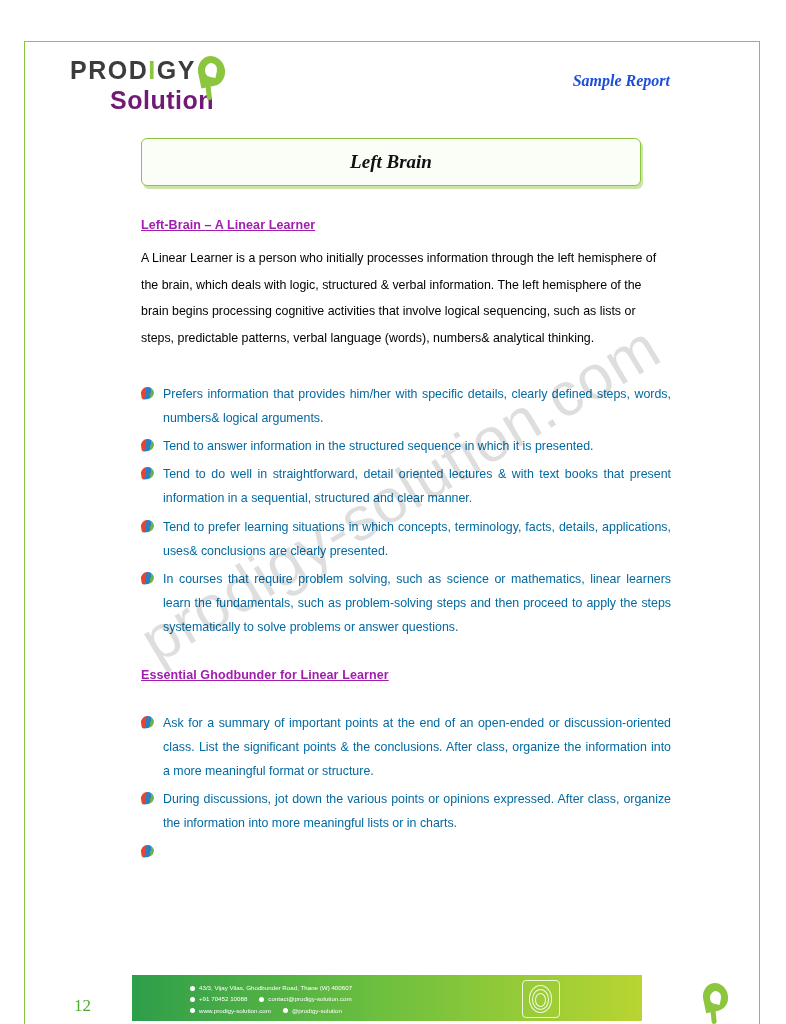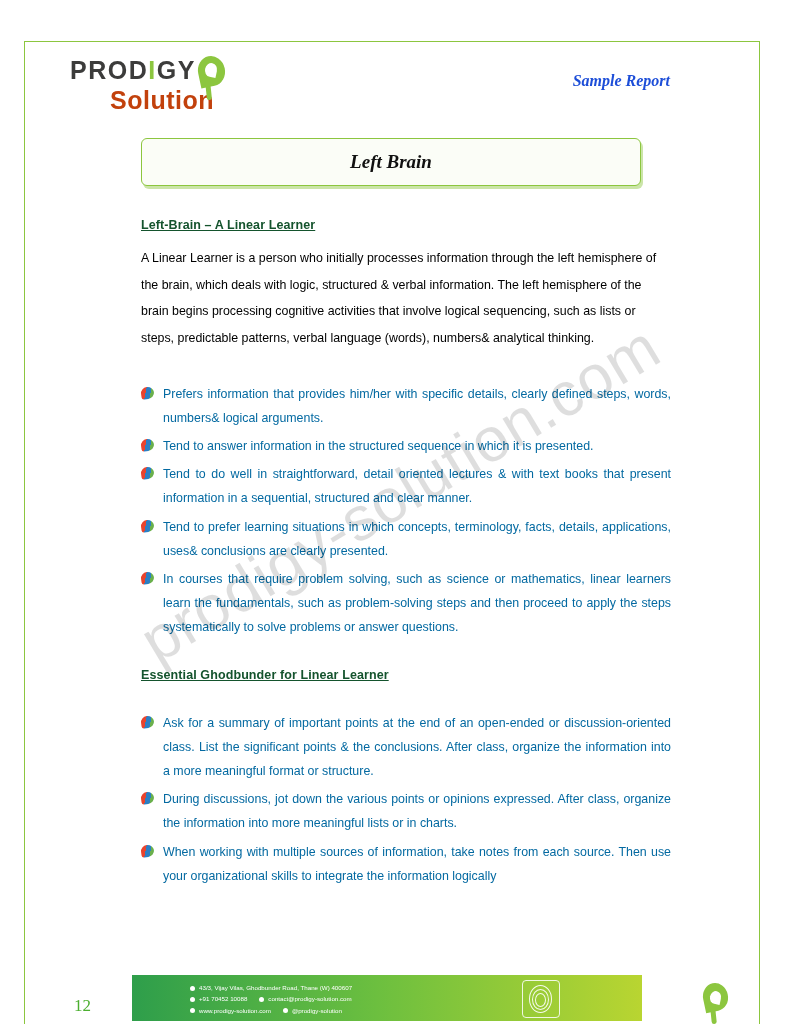--- a/index.html
+++ b/index.html
@@ -70,21 +70,21 @@
   }
   .logo-line1 .i-dot {
     color: #8cc63f;
   }
   .logo-line2 {
     position: absolute;
     left: 48px; top: 32px;
     font-size: 25px;
     font-weight: bold;
     letter-spacing: 0.5px;
-    color: #c2410c;
+    color: #701a75;
   }
   .logo-mark {
     position: absolute;
     left: 130px;
     top: 0px;
     width: 38px;
     height: 46px;
   }
   .logo-mark .leaf {
     position: absolute;
@@ -150,21 +150,21 @@
   .content {
     position: absolute;
     left: 141px;
     top: 190px;
     width: 530px;
     color: #231f20;
   }
   .section-head {
     font-size: 12.5px;
     font-weight: bold;
-    color: #14532d;
+    color: #a21caf;
     text-decoration: underline;
     margin-bottom: 13px;
     letter-spacing: 0.1px;
   }
   .para {
     font-size: 12.4px;
     line-height: 2.15;
     color: #000000;
     text-align: left;
     margin: 0 0 14px 0;
@@ -326,21 +326,21 @@
 
     <div class="gap-lg"></div>
 
     <div class="section-head">Essential Ghodbunder for Linear Learner</div>
 
     <div class="gap-md"></div>
 
     <ul class="bullets">
       <li><span class="bul"></span><span>Ask for a summary of important points at the end of an open-ended or discussion-oriented class. List the significant points &amp; the conclusions. After class, organize the information into a more meaningful format or structure.</span></li>
       <li><span class="bul"></span><span>During discussions, jot down the various points or opinions expressed. After class, organize the information into more meaningful lists or in charts.</span></li>
-      <li><span class="bul"></span><span>When working with multiple sources of information, take notes from each source. Then use your organizational skills to integrate the information logically</span></li>
+      <li><span class="bul"></span></li>
     </ul>
 
   </div>
 
   <div class="watermark">prodigy-solution.com</div>
 
   <div class="footer-bar">
     <div class="footer-lines">
       <div class="row"><span class="fdot"></span><span>43/3, Vijay Vilas, Ghodbunder Road, Thane (W) 400607</span></div>
       <div class="row"><span class="fdot"></span><span>+91 70452 10088</span><span class="fsep"></span><span class="fdot"></span><span>contact@prodigy-solution.com</span></div>

